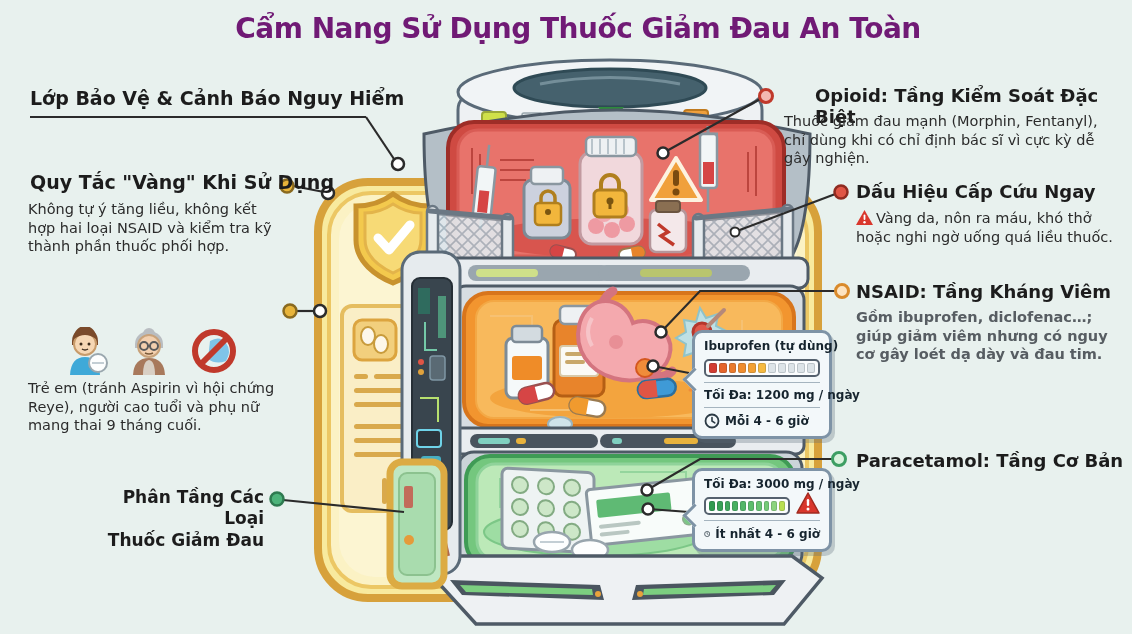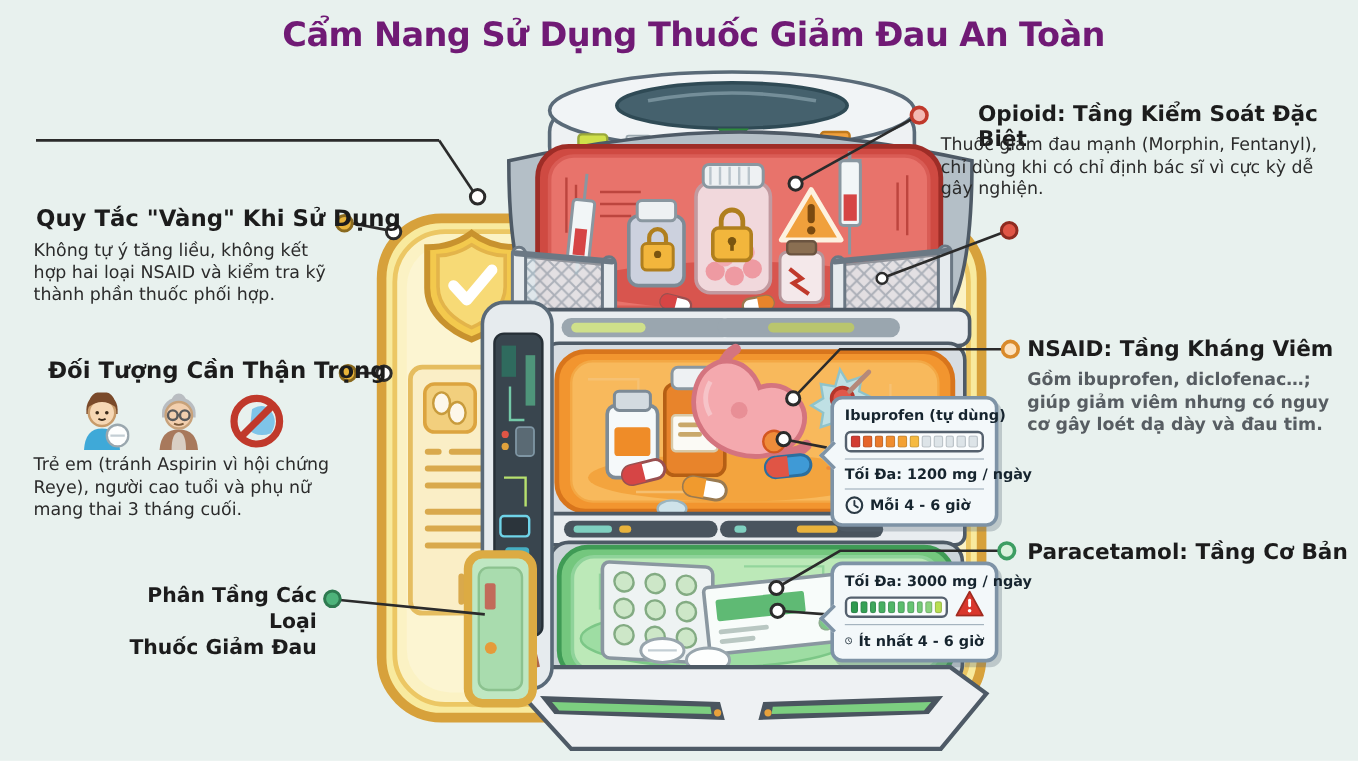--- a/index.html
+++ b/index.html
@@ -385,25 +385,25 @@
       <circle cx="842" cy="291" r="6.5" fill="#fde3c0" stroke="#d98a2b" stroke-width="3"></circle>
       <circle cx="653" cy="366" r="5.5" fill="#ffffff" stroke="#2b2b2b" stroke-width="2.5"></circle>
       <circle cx="647" cy="490" r="5.5" fill="#ffffff" stroke="#2b2b2b" stroke-width="2.5"></circle>
       <circle cx="839" cy="459" r="6.5" fill="#d9f2dd" stroke="#3d9e63" stroke-width="3"></circle>
       <circle cx="648" cy="509" r="5.5" fill="#ffffff" stroke="#2b2b2b" stroke-width="2.5"></circle>
     </g>
   </svg>
 
   <div class="abs title">Cẩm Nang Sử Dụng Thuốc Giảm Đau An Toàn</div>
 
+  <div class="abs h-left" style="left:30px; top:88px;">Lớp Bảo Vệ &amp; Cảnh Báo Nguy Hiểm</div>
 
   <div class="abs h-left" style="left:30px; top:172px;">Quy Tắc "Vàng" Khi Sử Dụng</div>
   <div class="abs body-txt" style="left:28px; top:200px; width:256px;">Không tự ý tăng liều, không kết hợp hai loại NSAID và kiểm tra kỹ thành phần thuốc phối hợp.</div>
 
-  <div class="abs h-left" style="left:40px; top:299px;">Đối Tượng Cần Thận Trọng</div>
 
   <div class="abs" style="left:62px; top:327px; display:flex; gap:18px;">
     <svg width="46" height="48" viewBox="0 0 46 48">
       <path d="M10 14 a13 13 0 0 1 26 0 v4 h-26 Z" fill="#7a4a2a"></path>
       <circle cx="23" cy="17" r="11" fill="#f6d7b4" stroke="#c89b6a" stroke-width="2"></circle>
       <path d="M12 12 q11 -8 22 0 v-2 a11 11 0 0 0 -22 0 Z" fill="#7a4a2a"></path>
       <circle cx="19" cy="17" r="1.5" fill="#3a2a1a"></circle>
         <circle cx="27" cy="17" r="1.5" fill="#3a2a1a"></circle>
       <path d="M20 22 q3 2 6 0" stroke="#3a2a1a" stroke-width="1.5" fill="none"></path>
       <path d="M8 48 q1 -18 15 -18 q14 0 15 18 Z" fill="#3fa9d8"></path>
@@ -421,30 +421,38 @@
       <path d="M7 48 q1 -17 16 -17 q15 0 16 17 Z" fill="#a8795c"></path>
       <path d="M17 48 q0 -14 6 -15 q6 1 6 15 Z" fill="#d9cfc4"></path>
     </svg>
     <svg width="48" height="48" viewBox="0 0 48 48">
       <path d="M20 14 q10 -6 16 2 q6 8 0 18 q-10 4 -18 -2 Z" fill="#7fc4e8"></path>
       <circle cx="24" cy="24" r="19" fill="none" stroke="#c0392b" stroke-width="6"></circle>
       <line x1="11" y1="37" x2="37" y2="11" stroke="#c0392b" stroke-width="6"></line>
     </svg>
   </div>
 
-  <div class="abs body-txt" style="left:28px; top:379px; width:258px;">Trẻ em (tránh Aspirin vì hội chứng Reye), người cao tuổi và phụ nữ mang thai 3 tháng cuối.</div>
+  <div class="abs body-txt" style="left:28px; top:379px; width:258px;">Trẻ em (tránh Aspirin vì hội chứng Reye), người cao tuổi và phụ nữ mang thai 9 tháng cuối.</div>
 
   <div class="abs two-line" style="left:86px; top:487px; width:178px;">
     <span>Phân Tầng Các Loại</span><br>
     <span>Thuốc Giảm Đau</span>
   </div>
 
   <div class="abs h-right" style="left:783px; top:86px;margin-left:32px;">Opioid: Tầng Kiểm Soát Đặc Biệt</div>
   <div class="abs body-txt" style="left:784px; top:112px; width:336px;">Thuốc giảm đau mạnh (Morphin, Fentanyl), chỉ dùng khi có chỉ định bác sĩ vì cực kỳ dễ gây nghiện.</div>
 
+  <div class="abs h-right" style="left:856px; top:182px;">Dấu Hiệu Cấp Cứu Ngay</div>
+  <div class="abs body-txt" style="left:856px; top:209px; width:268px;">
+    <svg class="warn-inline" width="17" height="15" viewBox="0 0 17 15">
+      <path d="M8.5 0 L17 15 H0 Z" fill="#d9372c"></path>
+      <rect x="7.6" y="4.5" width="1.8" height="5.5" rx="0.9" fill="#ffffff"></rect>
+      <circle cx="8.5" cy="12.2" r="1.2" fill="#ffffff"></circle>
+    </svg><span>Vàng da, nôn ra máu, khó thở hoặc nghi ngờ uống quá liều thuốc.</span>
+  </div>
 
   <div class="abs h-right" style="left:856px; top:282px;">NSAID: Tầng Kháng Viêm</div>
   <div class="abs h-right" style="left:856px; top:451px;">Paracetamol: Tầng Cơ Bản</div>
 
   <div class="abs body-txt body-bold" style="left:856px; top:308px; width:256px;">Gồm ibuprofen, diclofenac…; giúp giảm viêm nhưng có nguy cơ gây loét dạ dày và đau tim.</div>
 
   <div class="card" style="left:692px; top:330px;">
     <span class="tail" style="top:38px;"></span>
     <div class="card-title">Ibuprofen (tự dùng)</div>
     <div class="bar">

